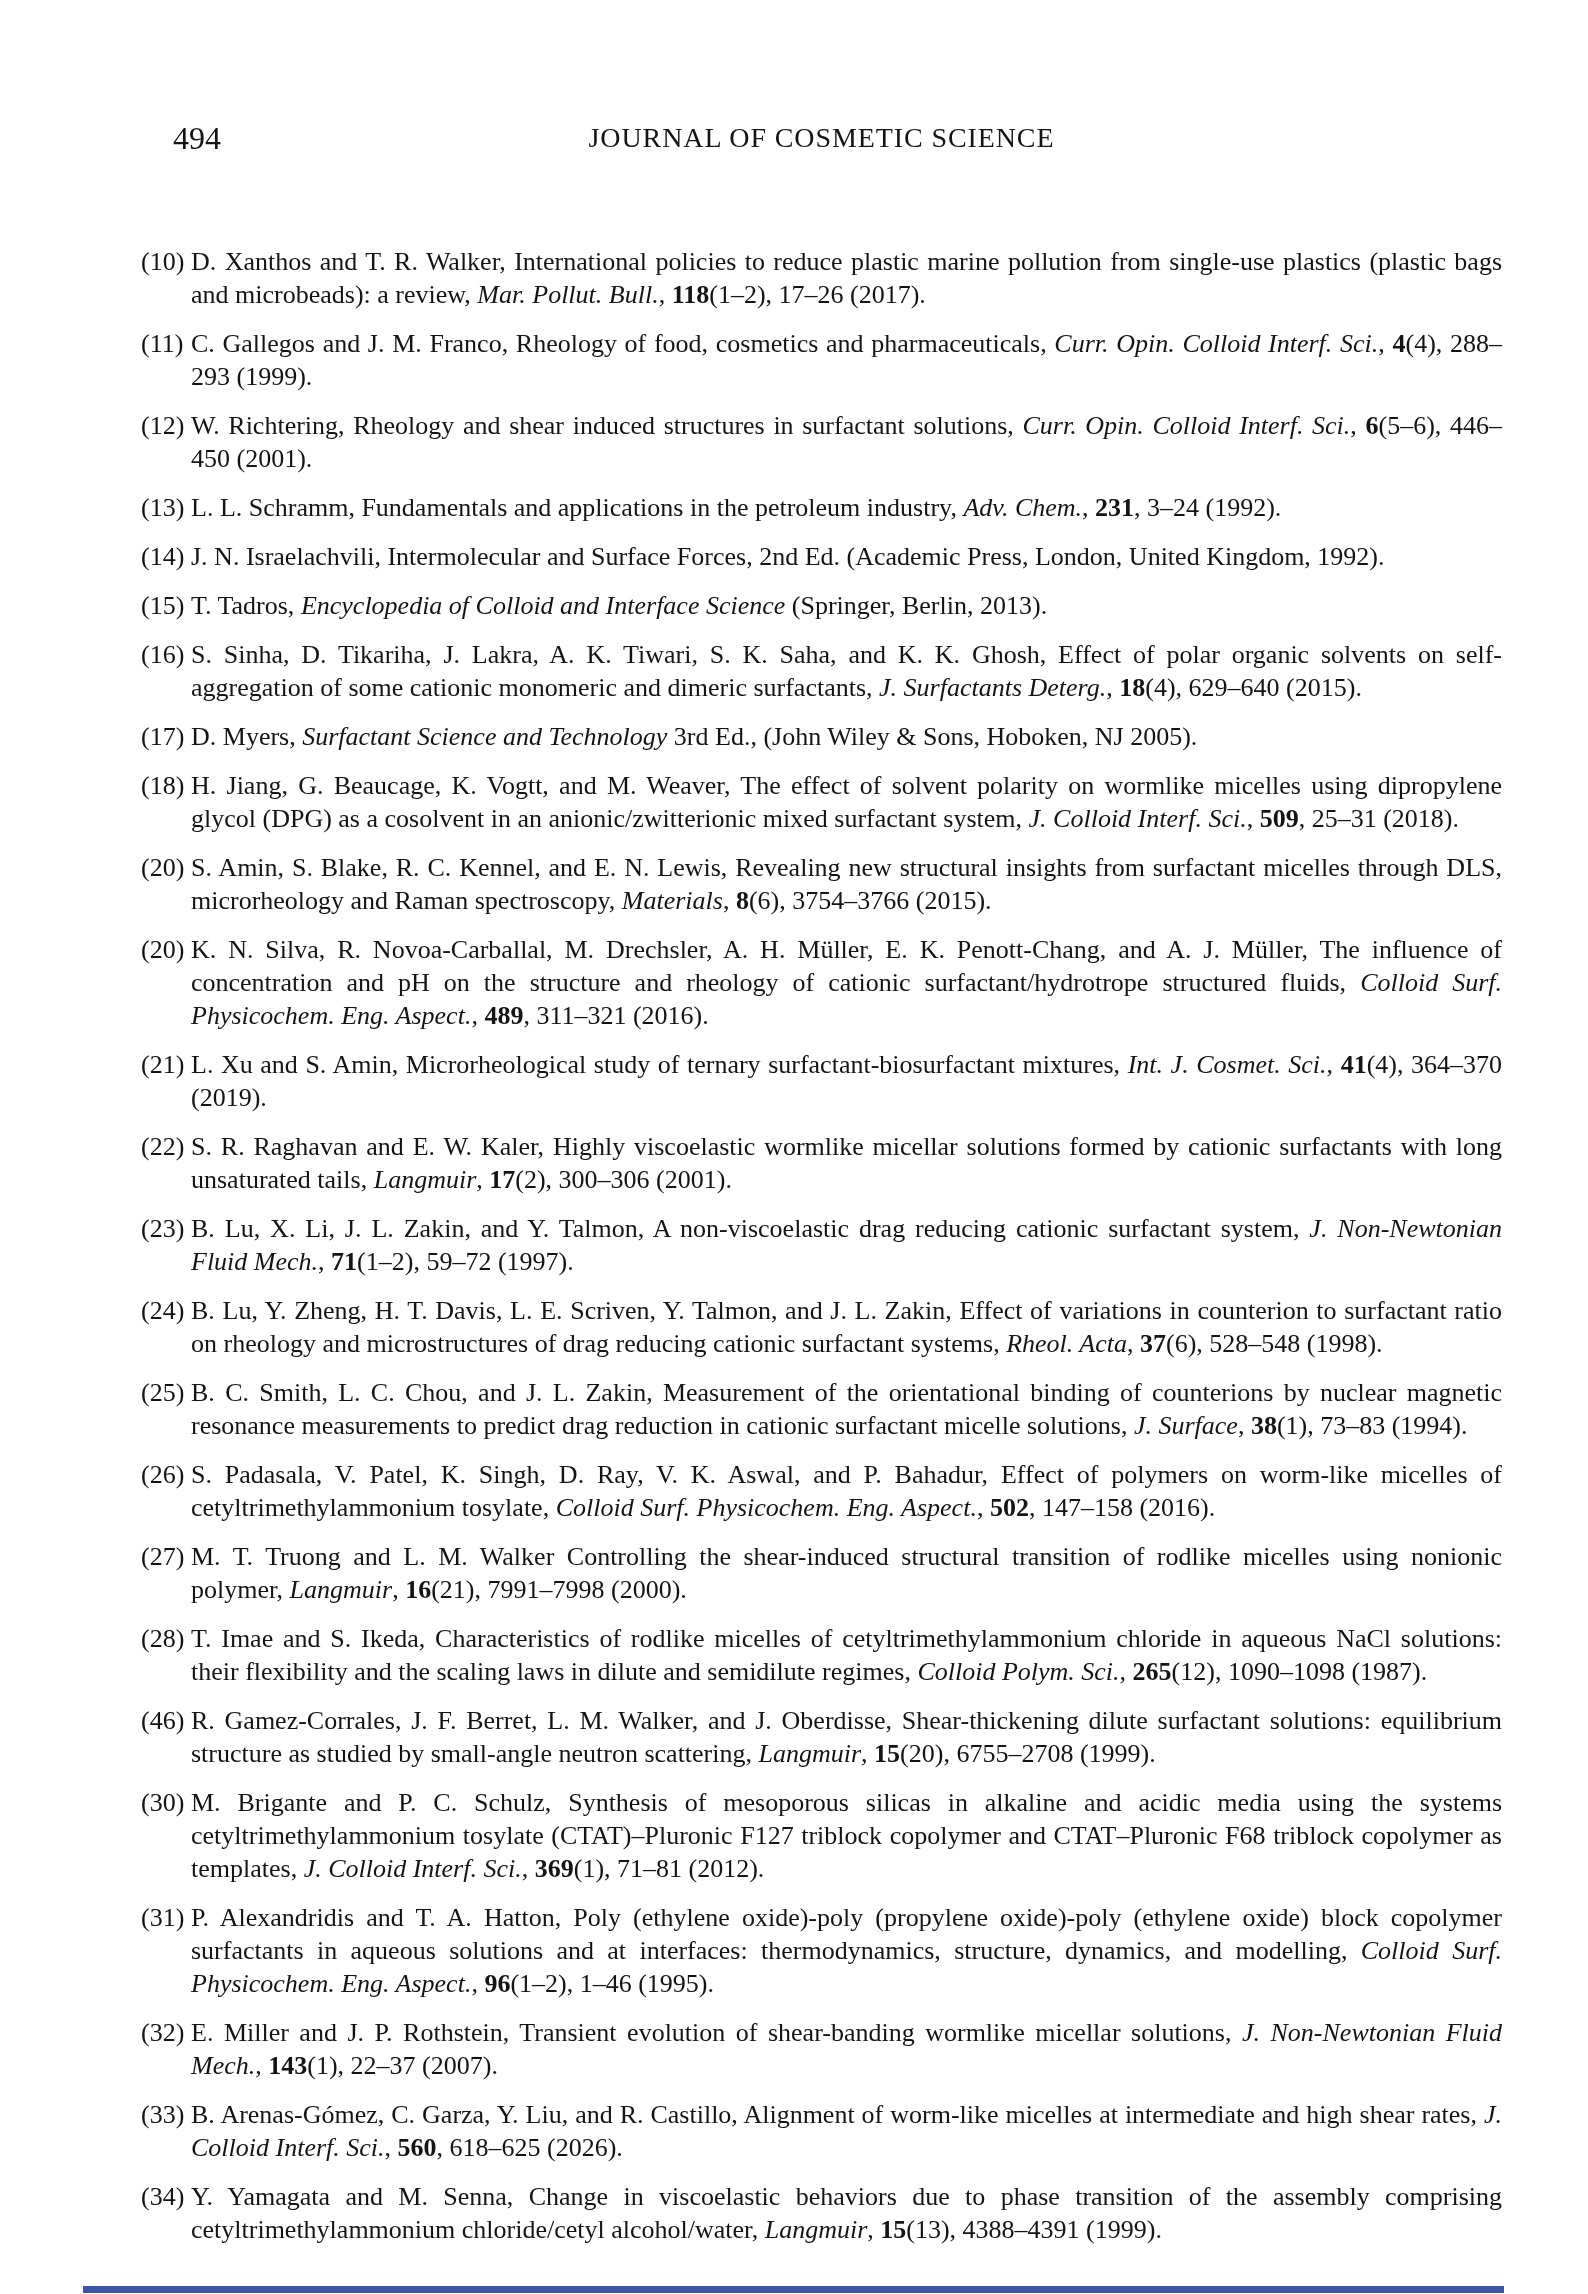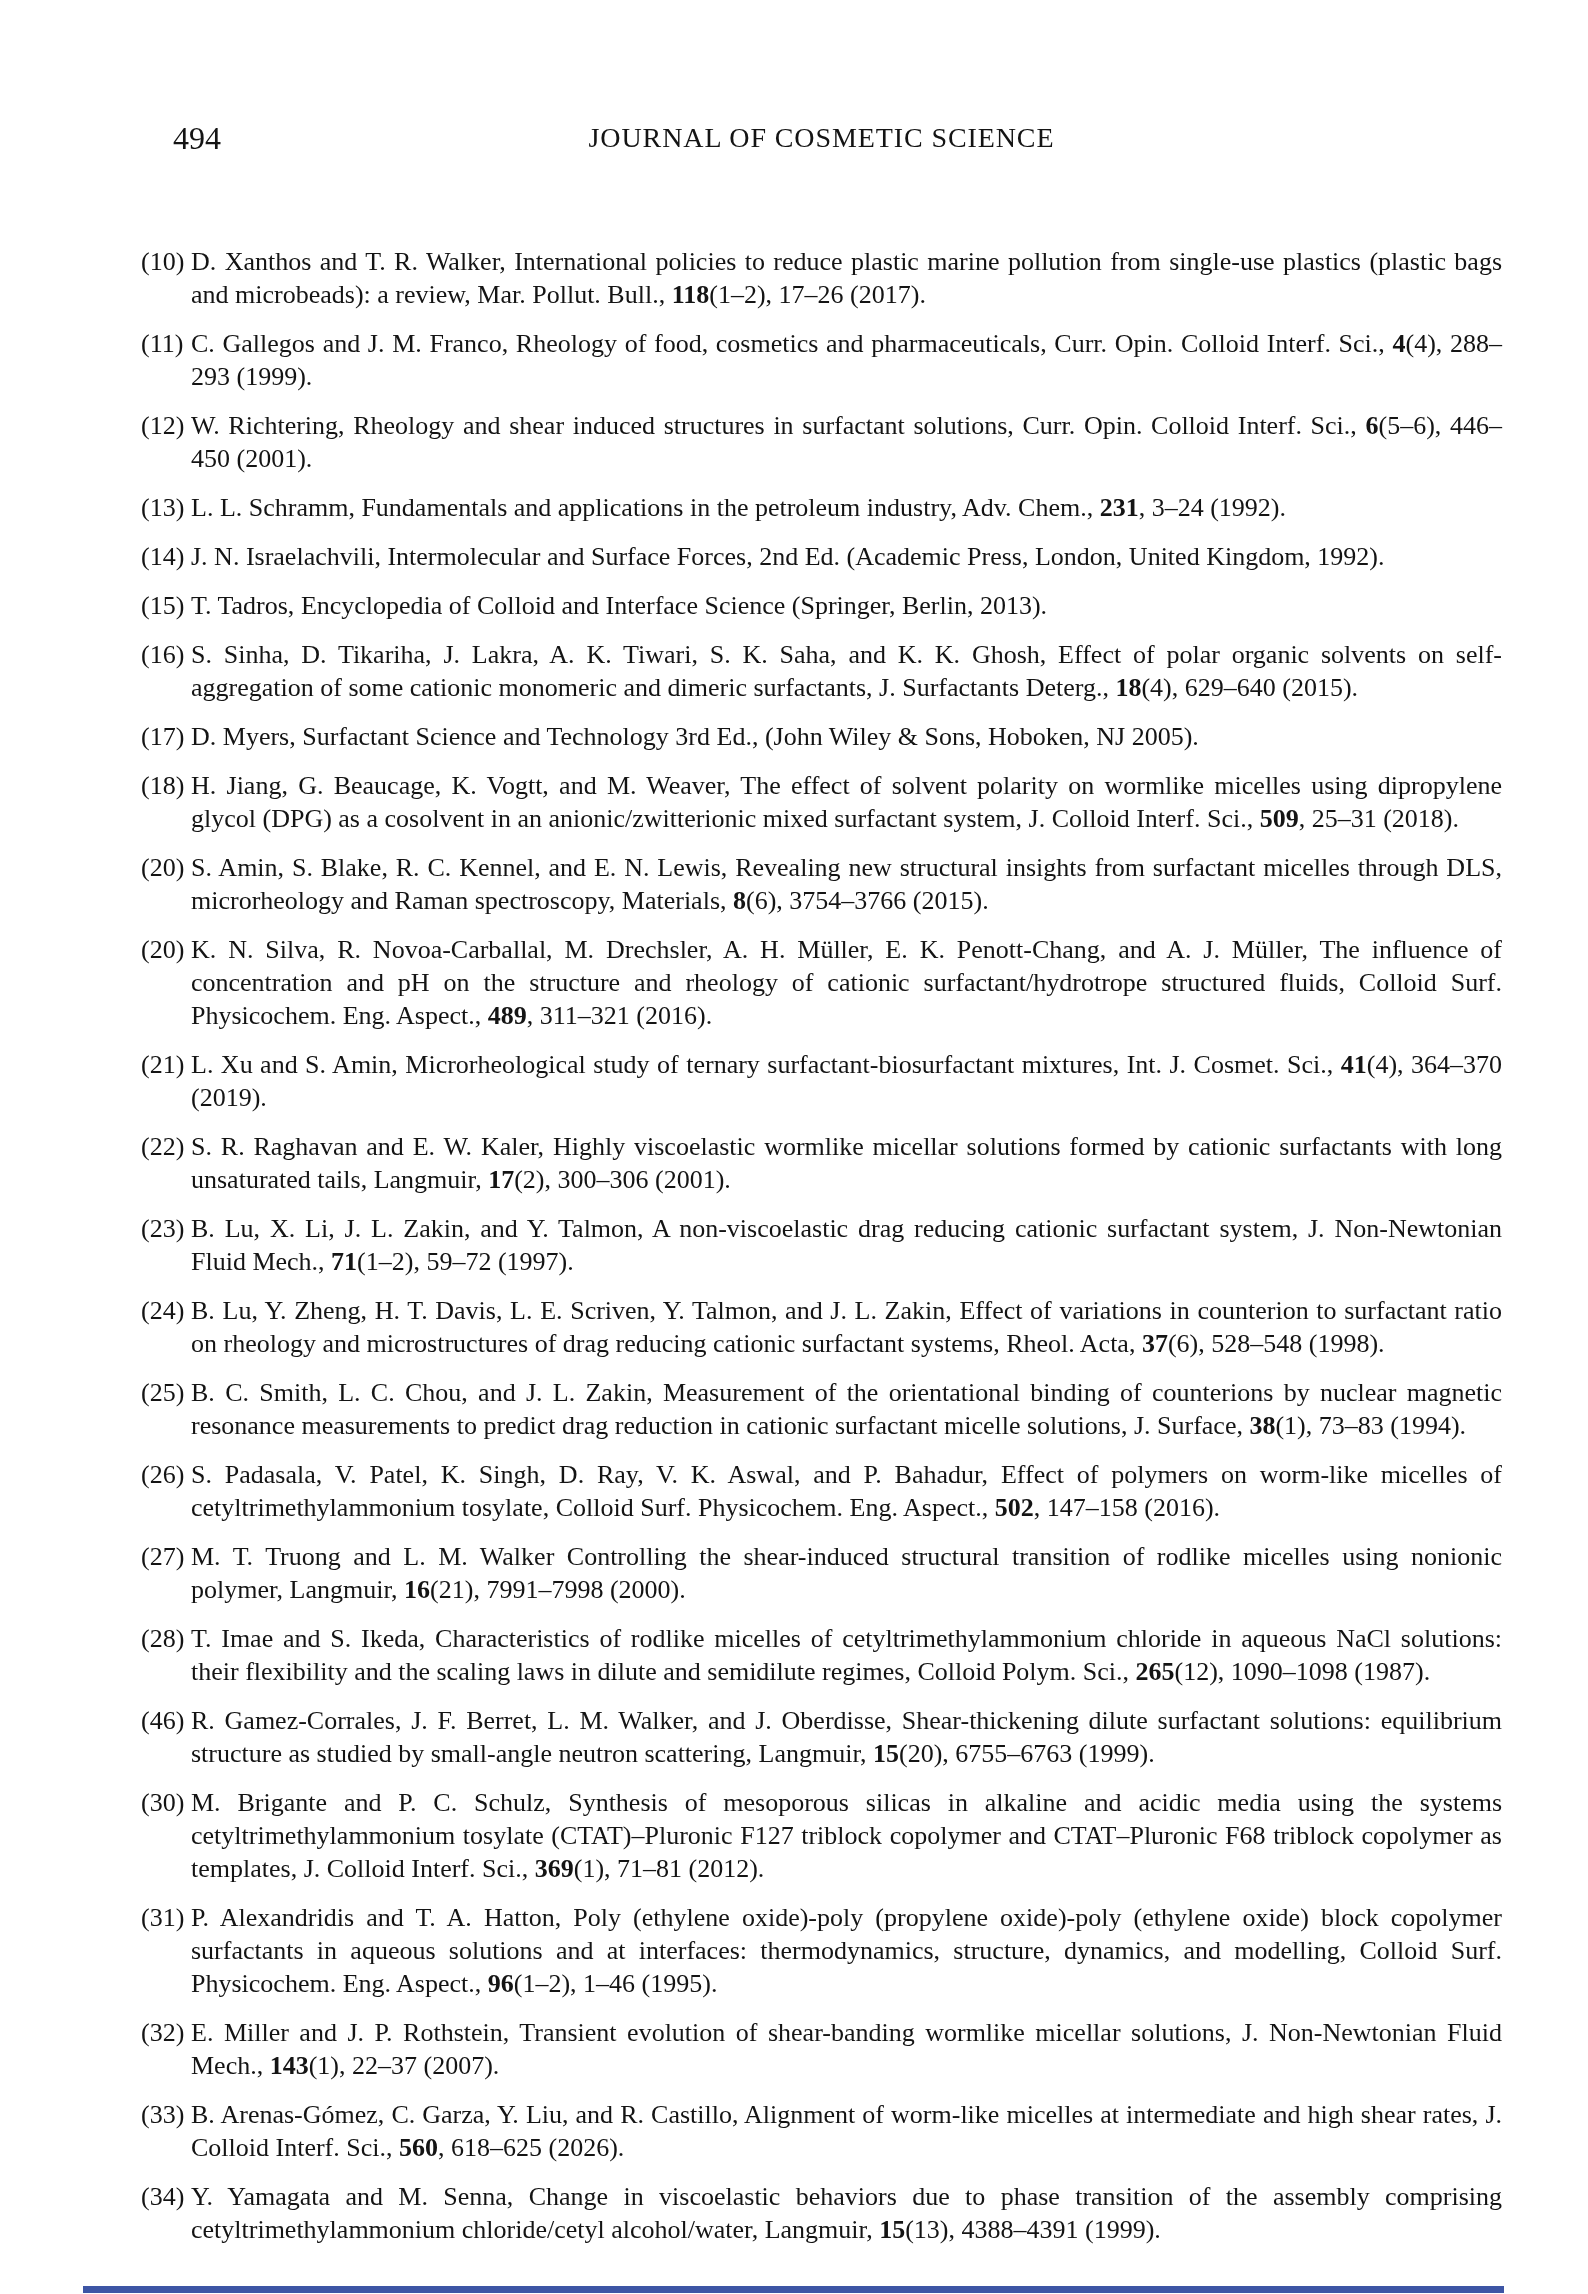--- a/index.html
+++ b/index.html
@@ -48,21 +48,21 @@
     text-align: justify;
     padding-left: 50px;
     text-indent: -50px;
   }
   .refnum {
     display: inline-block;
     width: 50px;
     text-indent: 0;
     margin-top: 16px;
   }
-  .it { }
+  .it { font-style: italic; }
   .bd { font-weight: bold; }
   .bottom-bar {
     position: absolute;
     left: 83px;
     top: 2286px;
     width: 1421px;
     height: 6.6px;
   }
 </style>
 </head>
@@ -86,21 +86,21 @@
     <div class="ref"><span class="refnum">(20)</span><span>S. Amin, S. Blake, R. C. Kennel, and E. N. Lewis, Revealing new structural insights from surfactant micelles through DLS, microrheology and Raman spectroscopy, </span><span class="it">Materials</span><span>, </span><span class="bd">8</span><span>(6), 3754–3766 (2015).</span></div>
     <div class="ref"><span class="refnum">(20)</span><span>K. N. Silva, R. Novoa-Carballal, M. Drechsler, A. H. Müller, E. K. Penott-Chang, and A. J. Müller, The influence of concentration and pH on the structure and rheology of cationic surfactant/hydrotrope structured fluids, </span><span class="it">Colloid Surf. Physicochem. Eng. Aspect.</span><span>, </span><span class="bd">489</span><span>, 311–321 (2016).</span></div>
     <div class="ref"><span class="refnum">(21)</span><span>L. Xu and S. Amin, Microrheological study of ternary surfactant-biosurfactant mixtures, </span><span class="it">Int. J. Cosmet. Sci.</span><span>, </span><span class="bd">41</span><span>(4), 364–370 (2019).</span></div>
     <div class="ref"><span class="refnum">(22)</span><span>S. R. Raghavan and E. W. Kaler, Highly viscoelastic wormlike micellar solutions formed by cationic surfactants with long unsaturated tails, </span><span class="it">Langmuir</span><span>, </span><span class="bd">17</span><span>(2), 300–306 (2001).</span></div>
     <div class="ref"><span class="refnum">(23)</span><span>B. Lu, X. Li, J. L. Zakin, and Y. Talmon, A non-viscoelastic drag reducing cationic surfactant system, </span><span class="it">J. Non-Newtonian Fluid Mech.</span><span>, </span><span class="bd">71</span><span>(1–2), 59–72 (1997).</span></div>
     <div class="ref"><span class="refnum">(24)</span><span>B. Lu, Y. Zheng, H. T. Davis, L. E. Scriven, Y. Talmon, and J. L. Zakin, Effect of variations in counterion to surfactant ratio on rheology and microstructures of drag reducing cationic surfactant systems, </span><span class="it">Rheol. Acta</span><span>, </span><span class="bd">37</span><span>(6), 528–548 (1998).</span></div>
     <div class="ref"><span class="refnum">(25)</span><span>B. C. Smith, L. C. Chou, and J. L. Zakin, Measurement of the orientational binding of counterions by nuclear magnetic resonance measurements to predict drag reduction in cationic surfactant micelle solutions, </span><span class="it">J. Surface</span><span>, </span><span class="bd">38</span><span>(1), 73–83 (1994).</span></div>
     <div class="ref"><span class="refnum">(26)</span><span>S. Padasala, V. Patel, K. Singh, D. Ray, V. K. Aswal, and P. Bahadur, Effect of polymers on worm-like micelles of cetyltrimethylammonium tosylate, </span><span class="it">Colloid Surf. Physicochem. Eng. Aspect.</span><span>, </span><span class="bd">502</span><span>, 147–158 (2016).</span></div>
     <div class="ref"><span class="refnum">(27)</span><span>M. T. Truong and L. M. Walker Controlling the shear-induced structural transition of rodlike micelles using nonionic polymer, </span><span class="it">Langmuir</span><span>, </span><span class="bd">16</span><span>(21), 7991–7998 (2000).</span></div>
     <div class="ref"><span class="refnum">(28)</span><span>T. Imae and S. Ikeda, Characteristics of rodlike micelles of cetyltrimethylammonium chloride in aqueous NaCl solutions: their flexibility and the scaling laws in dilute and semidilute regimes, </span><span class="it">Colloid Polym. Sci.</span><span>, </span><span class="bd">265</span><span>(12), 1090–1098 (1987).</span></div>
-    <div class="ref"><span class="refnum">(46)</span><span>R. Gamez-Corrales, J. F. Berret, L. M. Walker, and J. Oberdisse, Shear-thickening dilute surfactant solutions: equilibrium structure as studied by small-angle neutron scattering, </span><span class="it">Langmuir</span><span>, </span><span class="bd">15</span><span>(20), 6755–6763 (1999).</span></div>
+    <div class="ref"><span class="refnum">(46)</span><span>R. Gamez-Corrales, J. F. Berret, L. M. Walker, and J. Oberdisse, Shear-thickening dilute surfactant solutions: equilibrium structure as studied by small-angle neutron scattering, </span><span class="it">Langmuir</span><span>, </span><span class="bd">15</span><span>(20), 6755–2708 (1999).</span></div>
     <div class="ref"><span class="refnum">(30)</span><span>M. Brigante and P. C. Schulz, Synthesis of mesoporous silicas in alkaline and acidic media using the systems cetyltrimethylammonium tosylate (CTAT)–Pluronic F127 triblock copolymer and CTAT–Pluronic F68 triblock copolymer as templates, </span><span class="it">J. Colloid Interf. Sci.</span><span>, </span><span class="bd">369</span><span>(1), 71–81 (2012).</span></div>
     <div class="ref"><span class="refnum">(31)</span><span>P. Alexandridis and T. A. Hatton, Poly (ethylene oxide)-poly (propylene oxide)-poly (ethylene oxide) block copolymer surfactants in aqueous solutions and at interfaces: thermodynamics, structure, dynamics, and modelling, </span><span class="it">Colloid Surf. Physicochem. Eng. Aspect.</span><span>, </span><span class="bd">96</span><span>(1–2), 1–46 (1995).</span></div>
     <div class="ref"><span class="refnum">(32)</span><span>E. Miller and J. P. Rothstein, Transient evolution of shear-banding wormlike micellar solutions, </span><span class="it">J. Non-Newtonian Fluid Mech.</span><span>, </span><span class="bd">143</span><span>(1), 22–37 (2007).</span></div>
     <div class="ref"><span class="refnum">(33)</span><span>B. Arenas-Gómez, C. Garza, Y. Liu, and R. Castillo, Alignment of worm-like micelles at intermediate and high shear rates, </span><span class="it">J. Colloid Interf. Sci.</span><span>, </span><span class="bd">560</span><span>, 618–625 (2026).</span></div>
     <div class="ref"><span class="refnum">(34)</span><span>Y. Yamagata and M. Senna, Change in viscoelastic behaviors due to phase transition of the assembly comprising cetyltrimethylammonium chloride/cetyl alcohol/water, </span><span class="it">Langmuir</span><span>, </span><span class="bd">15</span><span>(13), 4388–4391 (1999).</span></div>
   </div>
 
 <div class="bottom-bar" id="bottom-bar" style="background: rgb(61, 85, 165);"></div>
 
 

